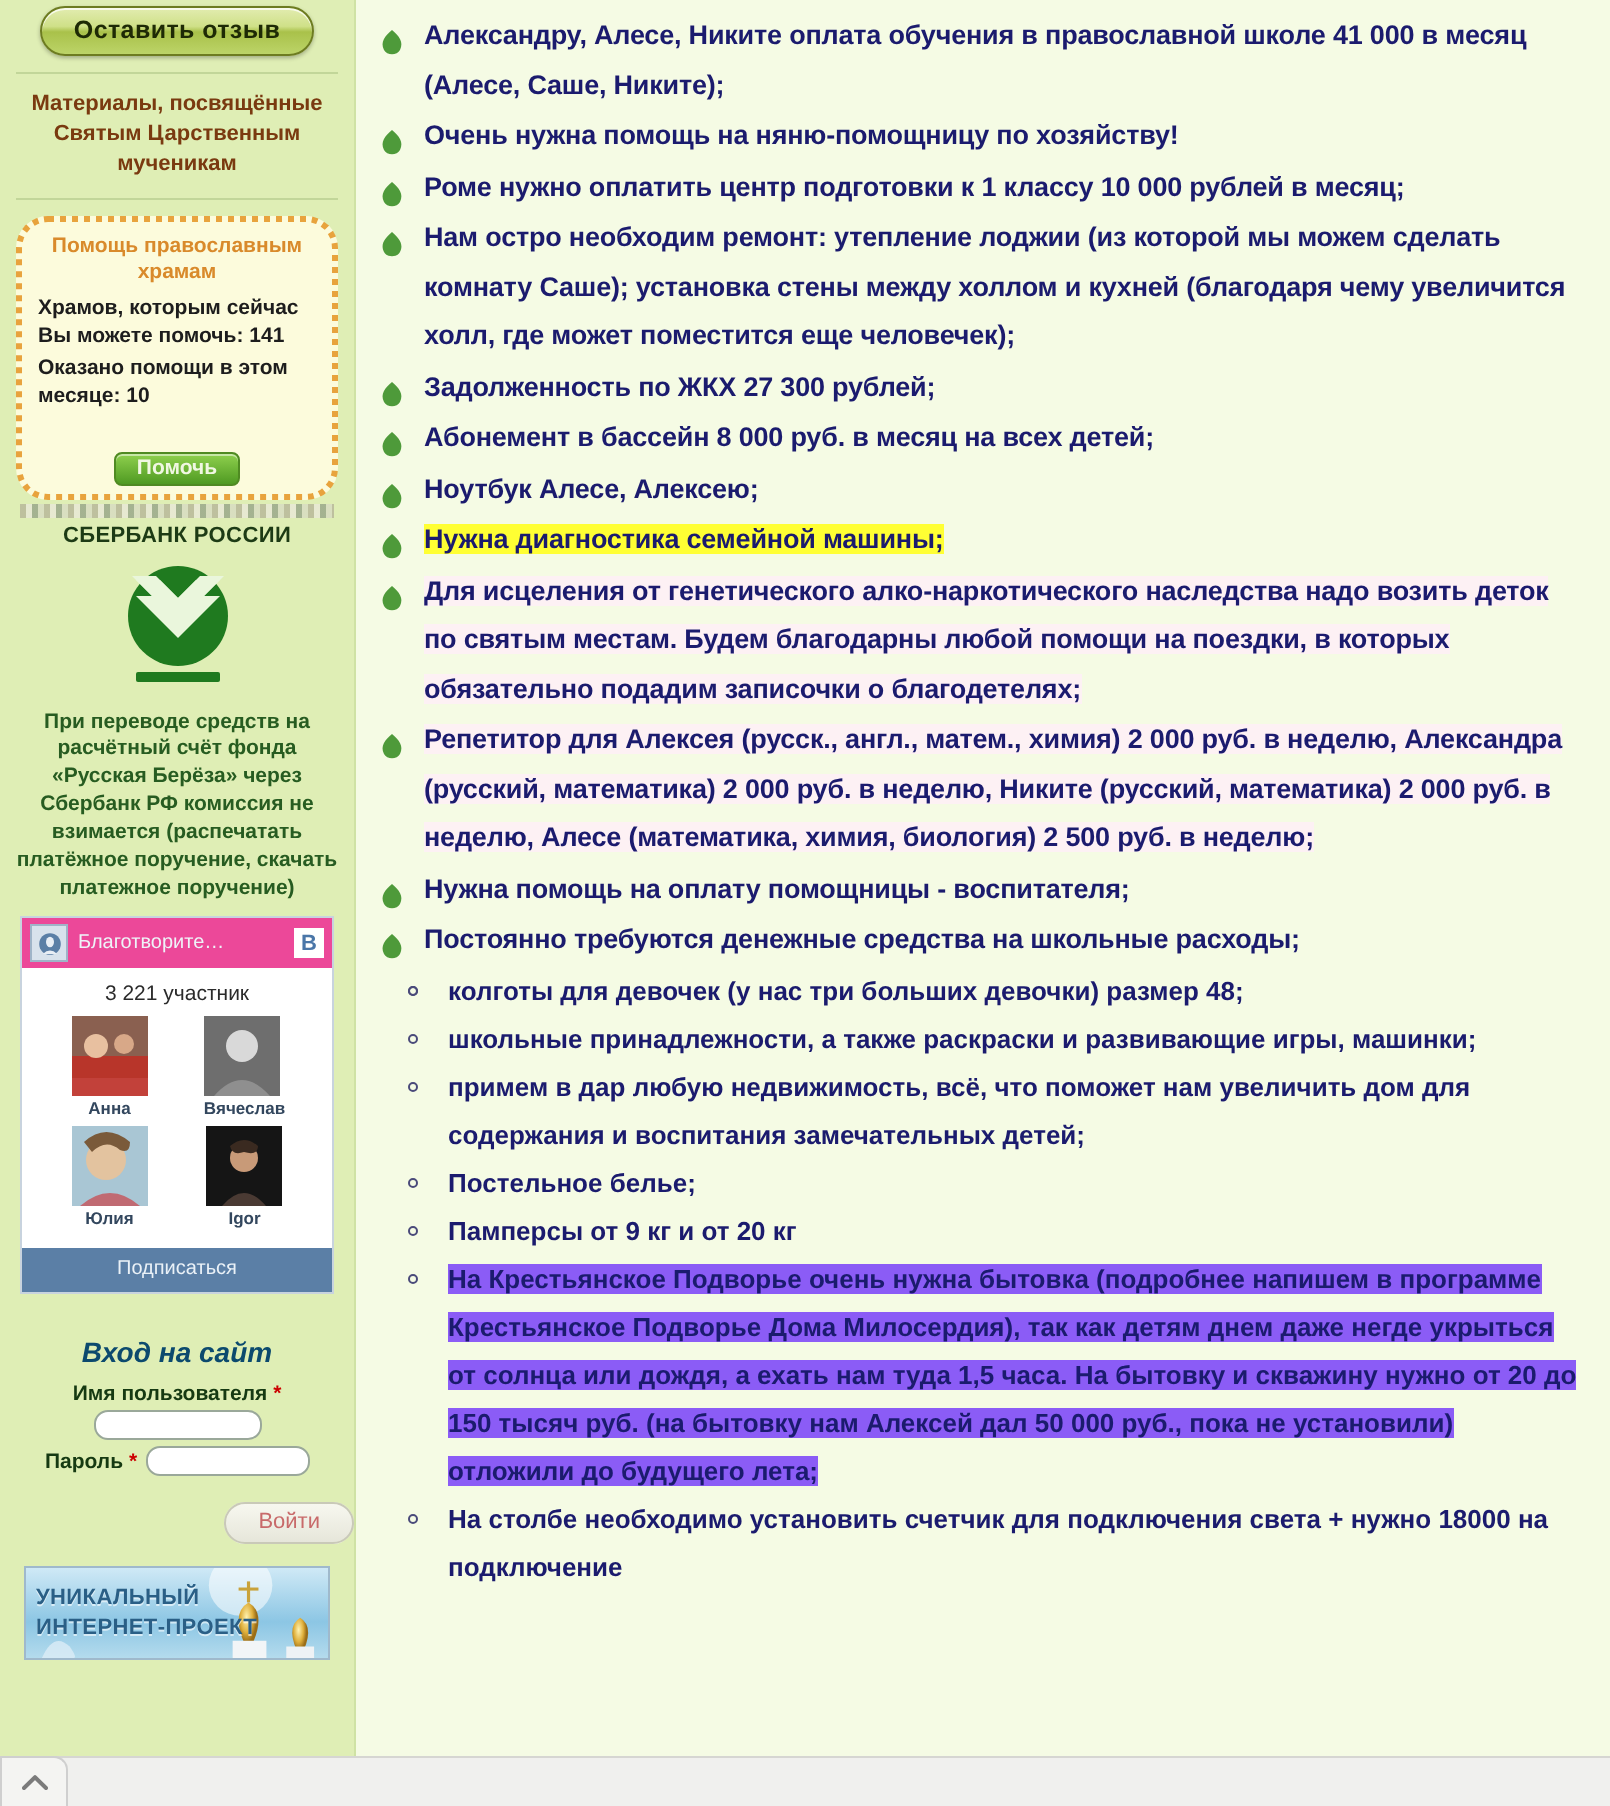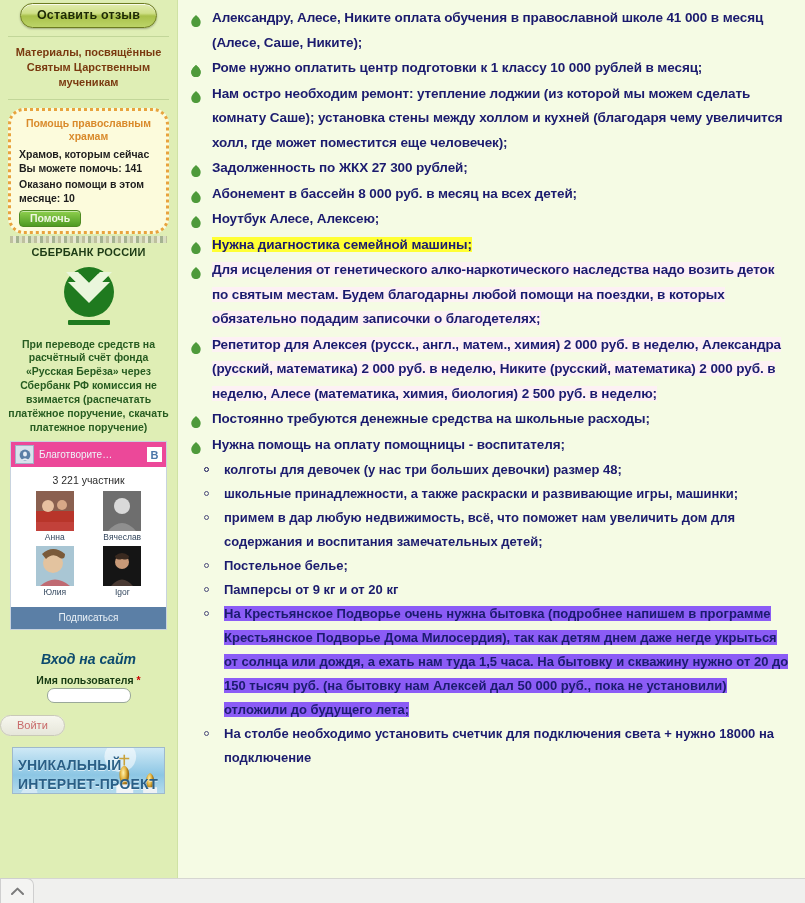--- a/index.html
+++ b/index.html
@@ -53,21 +53,21 @@
     padding:6px 8px 4px;
     box-sizing:border-box;
   }
   .help-title{
     text-align:center;color:#d98a2b;font-size:10.5px;font-weight:bold;
     line-height:1.3;margin-bottom:3px;
   }
   .help-line{
     color:#1d1d1d;font-size:10.5px;font-weight:bold;line-height:1.35;margin-bottom:2px;
   }
-  .help-btn-wrap{margin-top:2px;}
+  .help-btn-wrap{text-align:center;margin-top:18px;}
   .help-btn{
     display:inline-block;padding:1px 10px 2px;border-radius:4px;
     border:1px solid #4f8a22;
     background:linear-gradient(to bottom,#8fd04e,#4f9a22);
     color:#f0f7e2;font-size:10.5px;font-weight:bold;
     box-shadow:inset 0 1px 0 rgba(255,255,255,.5);
     cursor:pointer;
   }
 
   .bank-strip{
@@ -102,21 +102,21 @@
     width:15px;height:15px;background:#fff;color:#4a76a8;
     font-size:11px;font-weight:bold;display:flex;align-items:center;justify-content:center;flex:none;
   }
   .vk-count{text-align:center;color:#2b2b2b;font-size:10.5px;padding:7px 0 5px;}
   .vk-grid{
     display:grid;grid-template-columns:1fr 1fr;gap:4px 8px;
     padding:0 14px 6px;justify-items:center;
   }
   .vk-member{text-align:center;}
   .vk-photo{width:38px;height:40px;display:block;}
-  .vk-mname{font-size:8.5px;color:#33475e;margin-top:1px;}
+  .vk-mname{font-size:8.5px;color:#33475e;margin-top:1px;font-weight:bold;}
   .vk-sub{
     margin:4px 0 0;background:#5b7fa6;color:#eaf1f7;text-align:center;
     font-size:10px;padding:5px 0 6px;cursor:pointer;
   }
 
   
   .login-title{
     text-align:center;color:#0c4a6e;font-size:14px;font-weight:bold;font-style:italic;
     padding:21px 0 7px;
   }
@@ -126,36 +126,36 @@
   }
   .req{color:#c00;}
   .field-inline{display:flex;align-items:center;justify-content:center;gap:4px;padding:0 6px 4px;}
   .field-inline .field-label{text-align:right;margin:0;white-space:nowrap;}
   .txt-input{
     border:1px solid #9aa89a;border-radius:7px;background:#fff;
     height:15px;box-sizing:border-box;outline:none;font-size:10px;padding:0 4px;
   }
   .in-user{width:84px;display:block;margin:0 auto;}
   .in-pass{width:82px;}
-  .login-btn-wrap{text-align:left;padding:9px 0 6px;}
+  .login-btn-wrap{text-align:right;padding:9px 0 6px;}
   .login-btn{
     padding:3px 16px 4px;border:1px solid #c9c9b8;border-radius:11px;
     background:linear-gradient(to bottom,#f7f7ef,#e6e6da);
     color:#c86a6a;font-size:11px;cursor:pointer;
   }
 
   
   .banner{
     margin:8px 12px 0;height:47px;position:relative;overflow:hidden;
     border:1px solid #9fb9cc;
     background:linear-gradient(to bottom,#bfe2f2 0%,#8fc8e6 55%,#b9dcee 100%);
     box-sizing:border-box;
   }
   .banner-txt{
-    position:absolute;left:5px;top:8px;color:#2a5f86;font-size:14px;font-weight:bold;
+    position:absolute;left:5px;top:8px;color:#2a5f86;font-size:11px;font-weight:bold;
     line-height:1.35;text-shadow:0 1px 0 rgba(255,255,255,.6);letter-spacing:.2px;
   }
 
   .scroll-tab{
     position:absolute;left:0;bottom:0;width:32px;height:24px;
     background:#f4f4f2;border:1px solid #cfcfcf;border-bottom:none;
     border-radius:0 7px 0 0;display:flex;align-items:center;justify-content:center;
     cursor:pointer;z-index:5;
   }
   .bottom-bar{
@@ -301,20 +301,27 @@
     <div class="login-title">Вход на сайт</div>
 
     <div class="field-row">
       <label class="field-label">
         <span>Имя пользователя</span>
         <span class="req">*</span>
       </label>
       <input class="txt-input in-user" type="text" value="" style="">
     </div>
 
+    <div class="field-inline">
+      <label class="field-label">
+        <span>Пароль</span>
+        <span class="req">*</span>
+      </label>
+      <input class="txt-input in-pass" type="password" value="" style="">
+    </div>
 
     <div class="login-btn-wrap">
       <span class="login-btn">Войти</span>
     </div>
 
     <div class="banner">
       <svg width="100%" height="100%" viewBox="0 0 152 47" preserveAspectRatio="none" aria-hidden="true">
         <defs>
           <linearGradient id="sky" x1="0" y1="0" x2="0" y2="1">
             <stop offset="0%" stop-color="#cfe9f6"></stop>
@@ -359,20 +366,21 @@
         </span>
         <span class="txt">Александру, Алесе, Никите оплата обучения в православной школе 41 000 в месяц (Алесе, Саше, Никите);</span>
       </li>
 
       <li>
         <span class="leaf">
           <svg width="12" height="13" viewBox="0 0 12 13" aria-hidden="true">
               <path d="M6 0 C9.5 3 12 6 10 10 C8.6 12.8 3.4 12.8 2 10 C0 6 2.5 3 6 0 Z" fill="#4e9a3a"></path>
             </svg>
         </span>
+        <span class="txt">Очень нужна помощь на няню-помощницу по хозяйству!</span>
       </li>
 
       <li>
         <span class="leaf">
           <svg width="12" height="13" viewBox="0 0 12 13" aria-hidden="true">
               <path d="M6 0 C9.5 3 12 6 10 10 C8.6 12.8 3.4 12.8 2 10 C0 6 2.5 3 6 0 Z" fill="#4e9a3a"></path>
             </svg>
         </span>
         <span class="txt">Роме нужно  оплатить центр подготовки к 1 классу 10 000 рублей в месяц;</span>
       </li>
@@ -439,30 +447,30 @@
         </span>
         <span class="txt hl-pink">Репетитор для Алексея (русск., англ., матем., химия) 2 000 руб. в неделю, Александра (русский, математика) 2 000 руб. в неделю, Никите (русский, математика) 2 000 руб. в неделю, Алесе (математика, химия, биология) 2 500 руб. в неделю;</span>
       </li>
 
       <li>
         <span class="leaf">
           <svg width="12" height="13" viewBox="0 0 12 13" aria-hidden="true">
               <path d="M6 0 C9.5 3 12 6 10 10 C8.6 12.8 3.4 12.8 2 10 C0 6 2.5 3 6 0 Z" fill="#4e9a3a"></path>
             </svg>
         </span>
+        <span class="txt">Нужна помощь на оплату помощницы - воспитателя;</span>
+      </li>
+
+      <li>
+        <span class="leaf">
+          <svg width="12" height="13" viewBox="0 0 12 13" aria-hidden="true">
+              <path d="M6 0 C9.5 3 12 6 10 10 C8.6 12.8 3.4 12.8 2 10 C0 6 2.5 3 6 0 Z" fill="#4e9a3a"></path>
+            </svg>
+        </span>
         <span class="txt">Постоянно требуются денежные средства на школьные расходы;</span>
-      </li>
-
-      <li>
-        <span class="leaf">
-          <svg width="12" height="13" viewBox="0 0 12 13" aria-hidden="true">
-              <path d="M6 0 C9.5 3 12 6 10 10 C8.6 12.8 3.4 12.8 2 10 C0 6 2.5 3 6 0 Z" fill="#4e9a3a"></path>
-            </svg>
-        </span>
-        <span class="txt">Нужна помощь на оплату помощницы - воспитателя;</span>
       </li>
 
 
     </ul>
 
     <ul class="lvl2">
 
       <li>
         <span class="circ"></span>
       </li>

